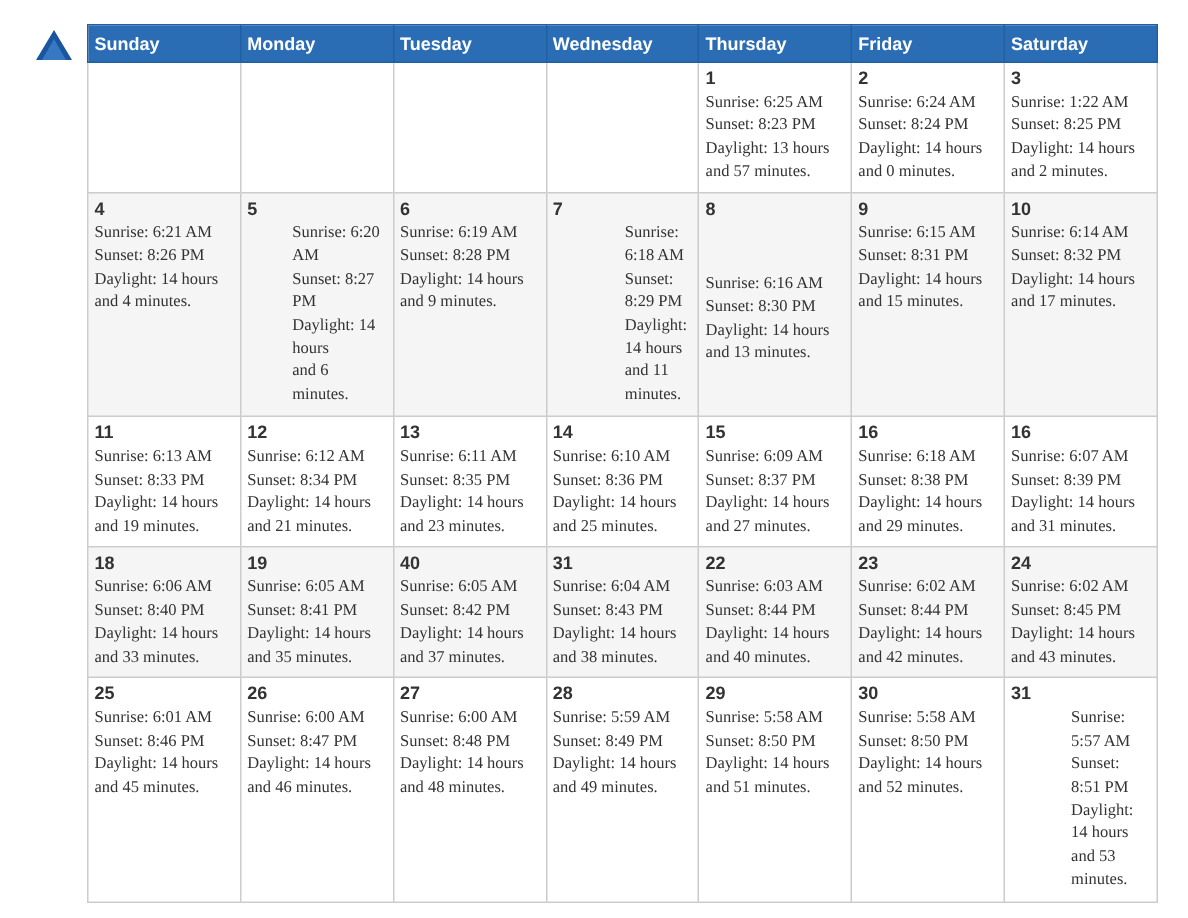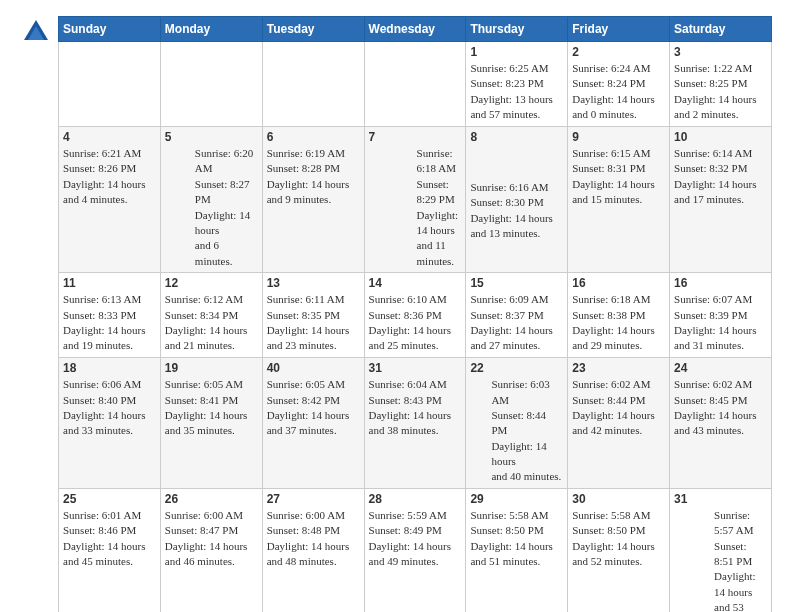--- a/index.html
+++ b/index.html
@@ -291,21 +291,21 @@
           </td>
           <td>
             <span class="day-number">31</span>
             <div class="day-info" style="white-space: pre-line;">Sunrise: 6:04 AM
 Sunset: 8:43 PM
 Daylight: 14 hours
 and 38 minutes.</div>
           </td>
           <td>
             <span class="day-number">22</span>
-            <div class="day-info" style="white-space: pre-line; margin-left: 21px;">Sunrise: 6:03 AM
+            <div class="day-info" style="white-space: pre-line;">Sunrise: 6:03 AM
 Sunset: 8:44 PM
 Daylight: 14 hours
 and 40 minutes.</div>
           </td>
           <td>
             <span class="day-number">23</span>
             <div class="day-info" style="white-space: pre-line;">Sunrise: 6:02 AM
 Sunset: 8:44 PM
 Daylight: 14 hours
 and 42 minutes.</div>

